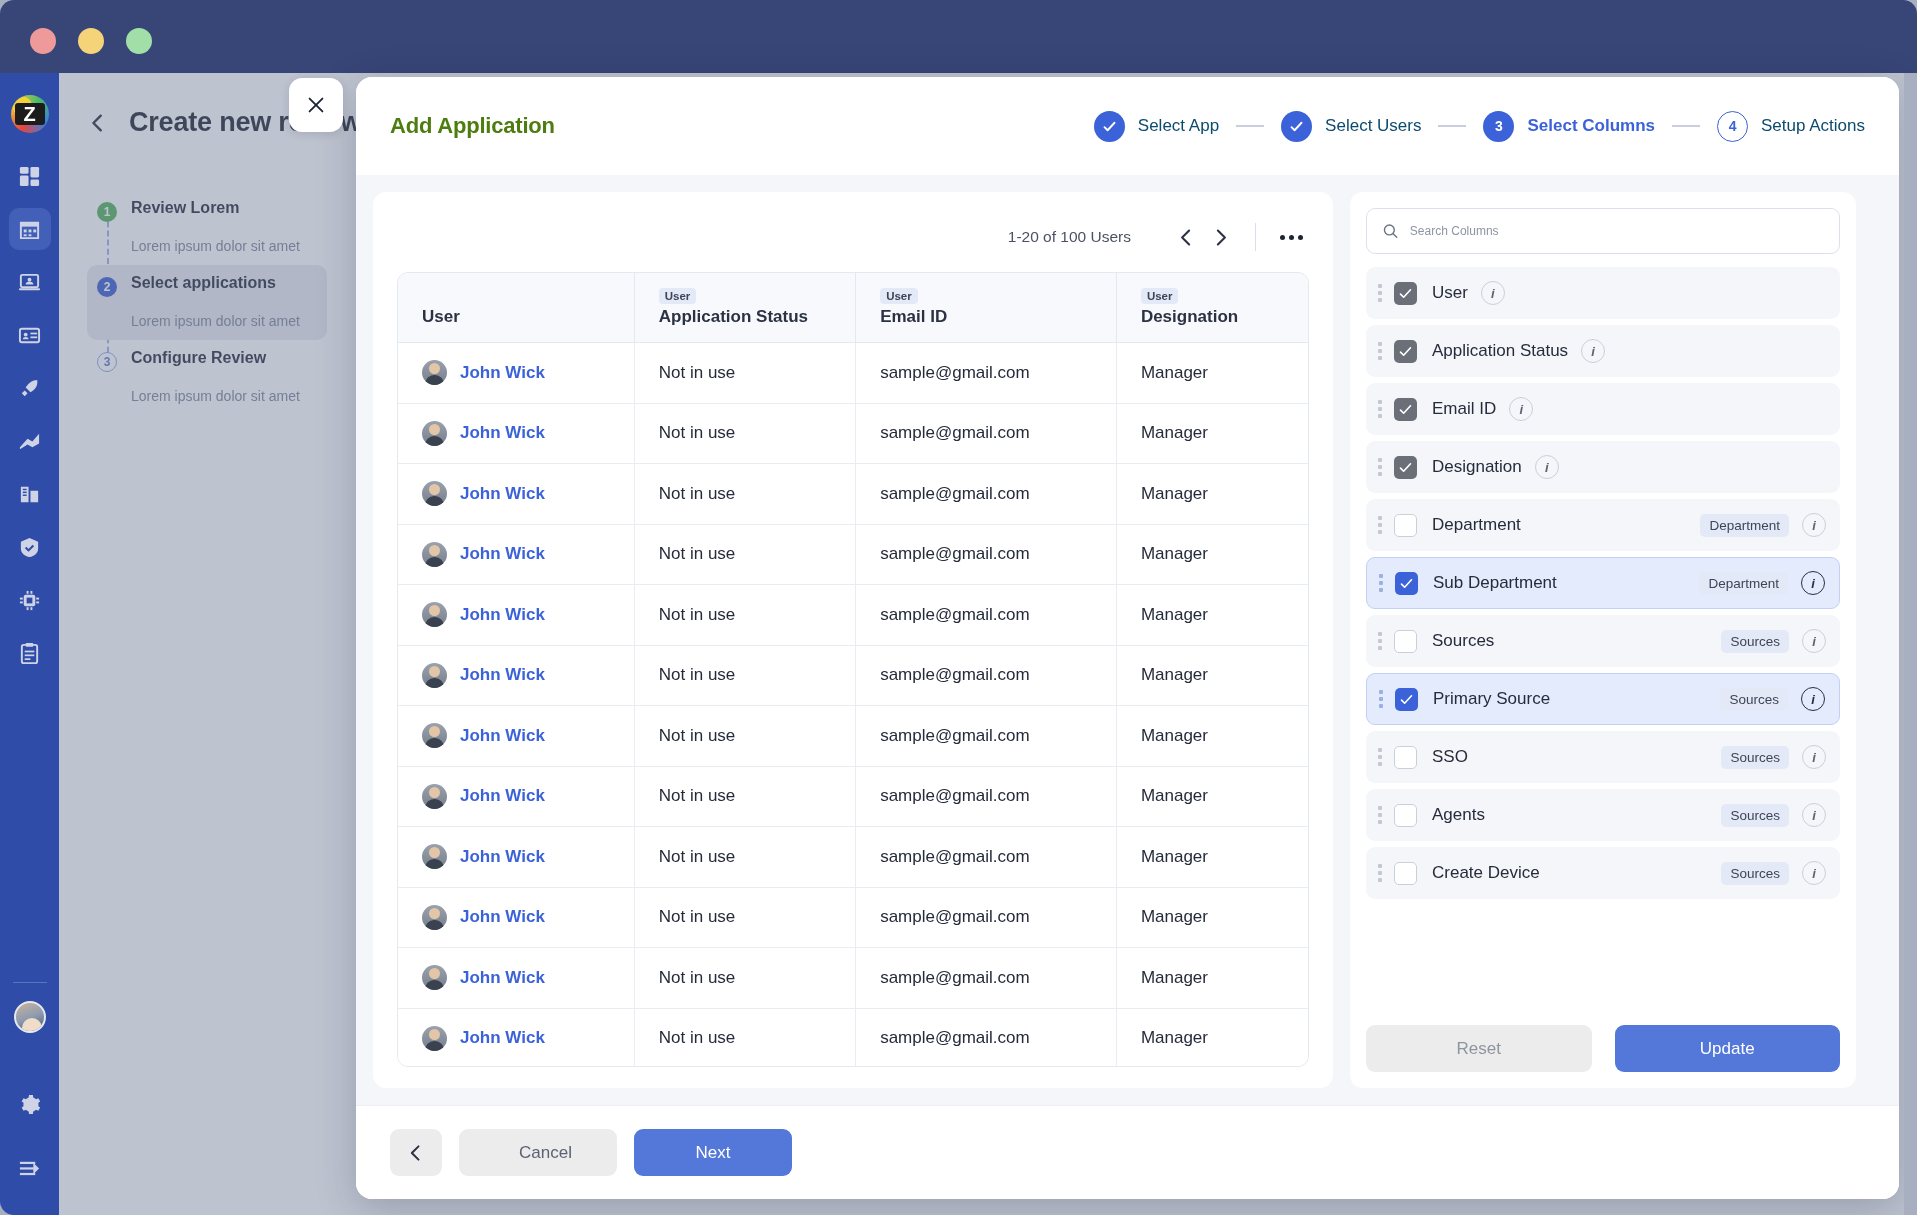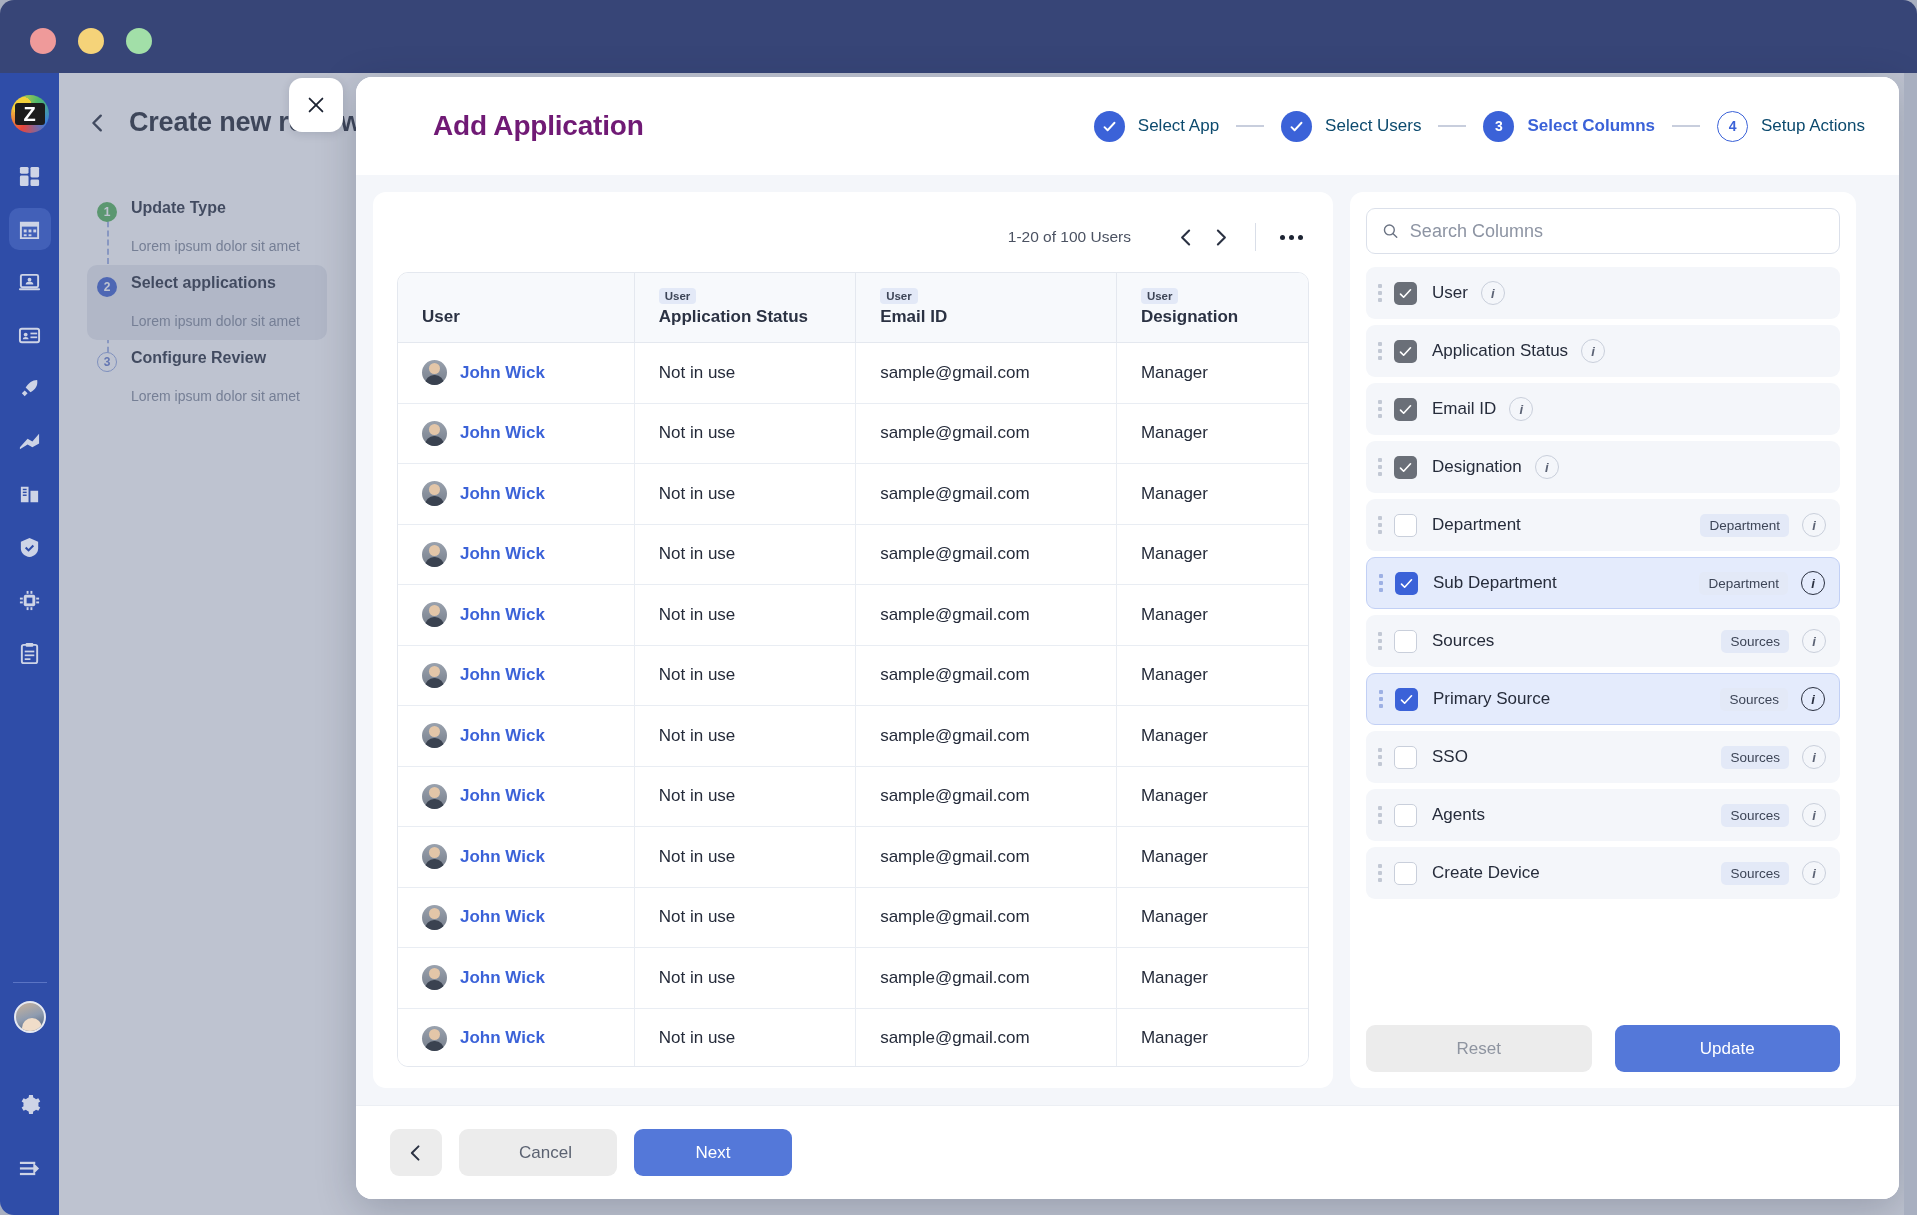--- a/index.html
+++ b/index.html
@@ -89,21 +89,21 @@
 
   
   .modal {
     position: absolute; left: 356px; top: 77px; width: 1543px; height: 1122px;
     background: #fff; border-radius: 16px; overflow: hidden;
     box-shadow: 0 10px 40px rgba(20,28,52,0.22);
   }
   .modal-head {
     height: 98px; display: flex; align-items: center; padding: 0 34px; background: #fff;
   }
-  .modal-title { font-size: 28px; font-weight: 700; color: #701a75; letter-spacing: -0.2px; margin-left: 43px; }
+  .modal-title { font-size: 22px; font-weight: 700; color: #4d7c0f; letter-spacing: -0.2px; }
   .stepper { margin-left: auto; display: flex; align-items: center; gap: 0; }
   .st-item { display: flex; align-items: center; gap: 13px; }
   .st-circle {
     width: 31px; height: 31px; border-radius: 50%; display: flex; align-items: center;
     justify-content: center; font-size: 14px; font-weight: 700; color: #fff; background: #3b62d8;
   }
   .st-circle.outline { background: #fff; border: 1.6px solid #3b62d8; color: #3b62d8; }
   .st-circle svg { width: 15px; height: 15px; }
   .st-label { font-size: 17px; color: #0c4a6e; }
   .st-label.active { color: #3b62d8; font-weight: 700; }
@@ -155,21 +155,21 @@
   .u-link { color: #3b62d8; font-weight: 700; font-size: 17px; }
   .col-1 { width: 222px; } .col-2 { width: 208px; } .col-3 { width: 245px; } .col-4 { width: 180px; }
 
   
   .right-panel { width: 506px; height: 896px; padding: 16px 16px 0 16px; display: flex; flex-direction: column; }
   .search-box {
     height: 46px; border: 1px solid #dbe0ea; border-radius: 9px; display: flex; align-items: center;
     padding: 0 15px; gap: 11px; flex: 0 0 46px;
   }
   .search-box svg { width: 18px; height: 18px; stroke: #6b7383; fill: none; stroke-width: 2; }
-  .search-input { border: none; outline: none; font-size: 18px; color: #2b3243; width: 100%; background: transparent; font-family: "Liberation Sans", sans-serif; }
+  .search-input { border: none; outline: none; font-size: 12px; color: #2b3243; width: 100%; background: transparent; font-family: "Liberation Sans", sans-serif; }
   .search-input::placeholder { color: #8d94a3; }
   .col-list { margin-top: 13px; overflow: hidden; position: relative; flex: 1; }
   .col-row {
     height: 52px; border-radius: 9px; background: #f4f6fa; display: flex; align-items: center;
     padding: 0 14px 0 12px; margin-bottom: 6px;
   }
   .col-row.sel { background: #e4ebfc; border: 1px solid #c2d0f5; }
   .drag { display: flex; flex-direction: column; gap: 3px; margin-right: 12px; }
   .drag i { width: 4px; height: 4px; border-radius: 1px; background: #c2c8d4; display: block; }
   .col-row.sel .drag i { background: #9db0e4; }
@@ -346,21 +346,21 @@
           <polyline points="15 4 7 12 15 20"></polyline>
         </svg>
       <div class="bg-title">Create new review</div>
     </div>
     <div class="steps">
       <div class="step-line" style="top:22px;height:52px;"></div>
       <div class="step-line" style="top:128px;height:54px;"></div>
       <div class="step">
         <div class="step-num done">1</div>
         <div>
-          <div class="step-title">Update Type</div>
+          <div class="step-title">Review Lorem</div>
           <div class="step-sub">Lorem ipsum dolor sit amet</div>
         </div>
       </div>
       <div class="step active">
         <div class="step-num curr">2</div>
         <div>
           <div class="step-title">Select applications</div>
           <div class="step-sub">Lorem ipsum dolor sit amet</div>
         </div>
       </div>

